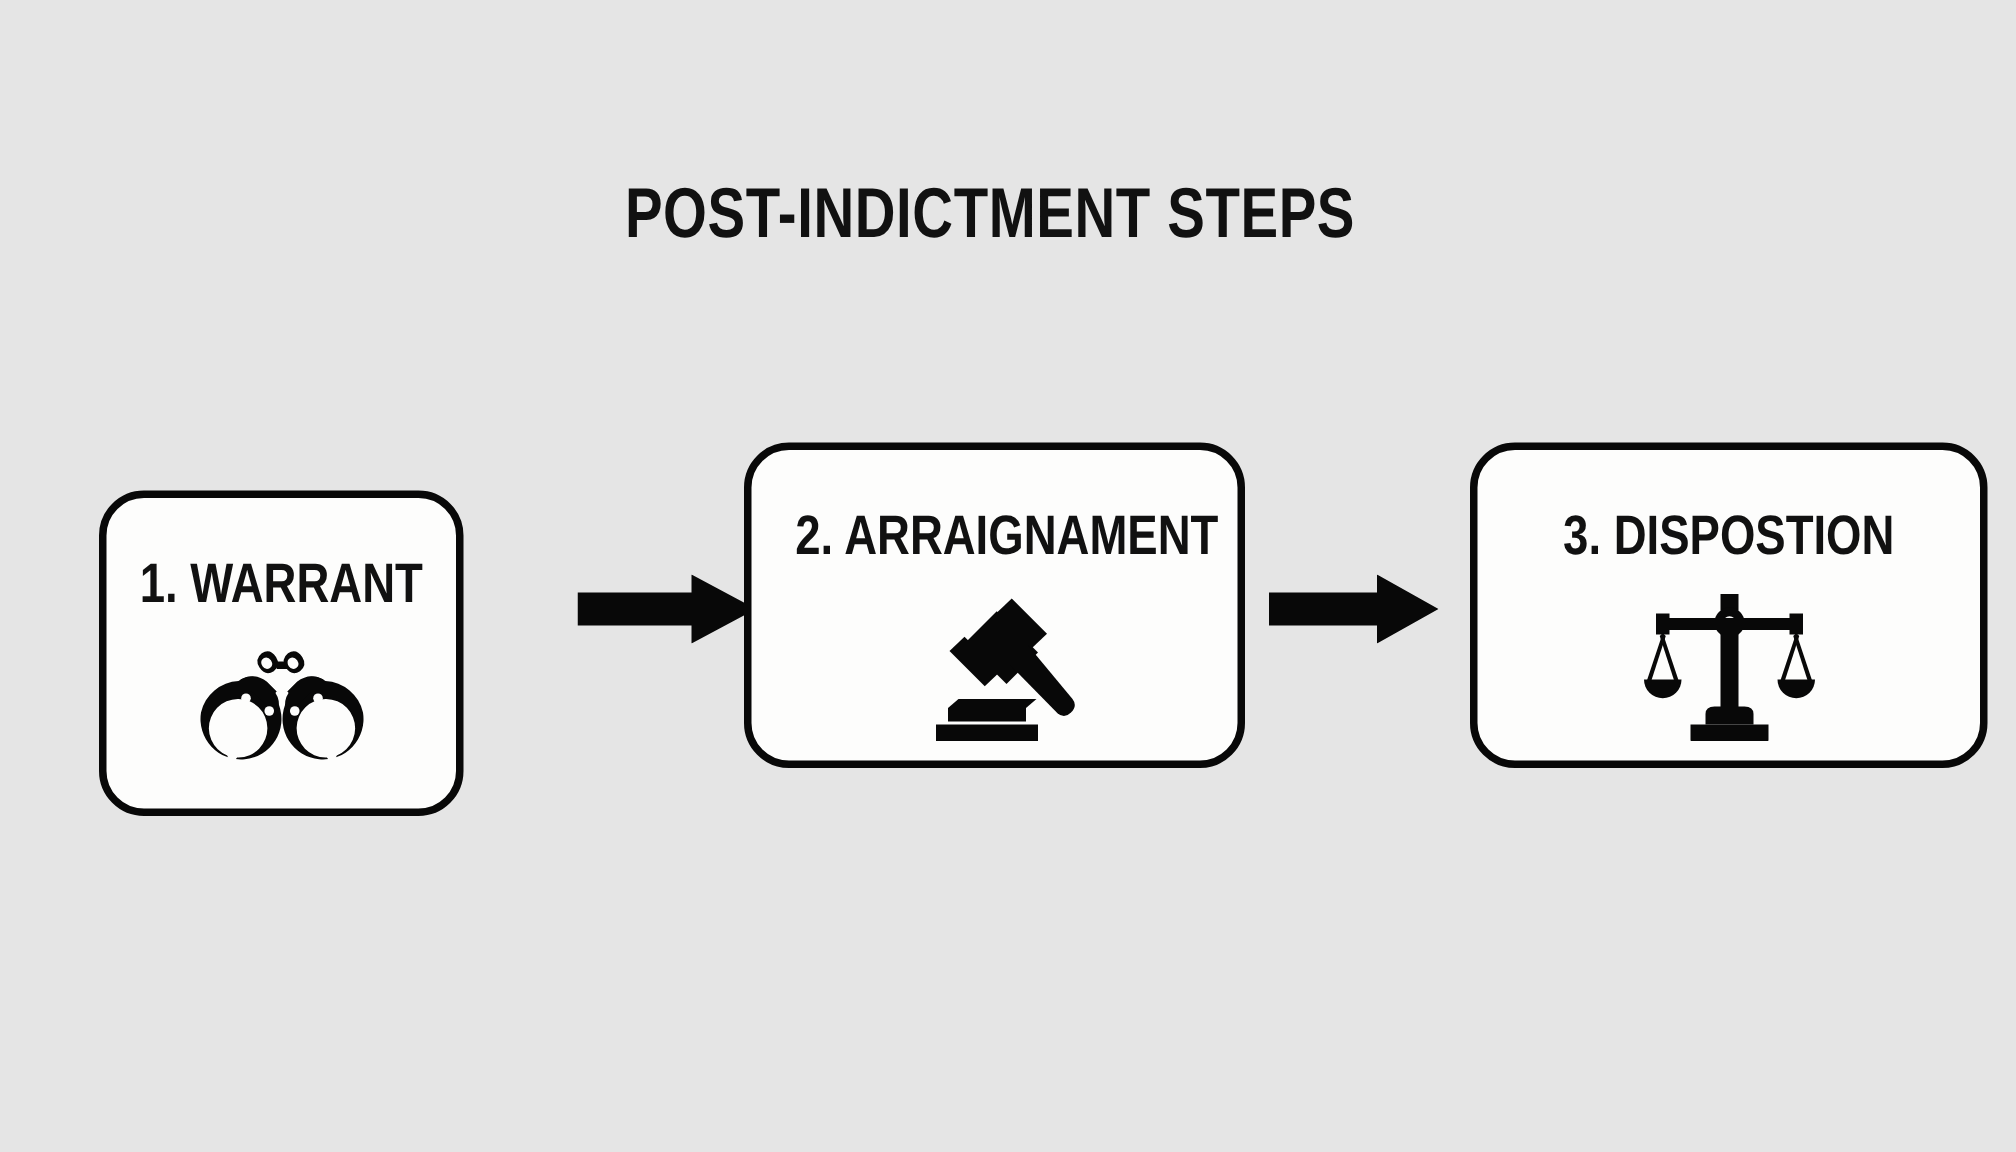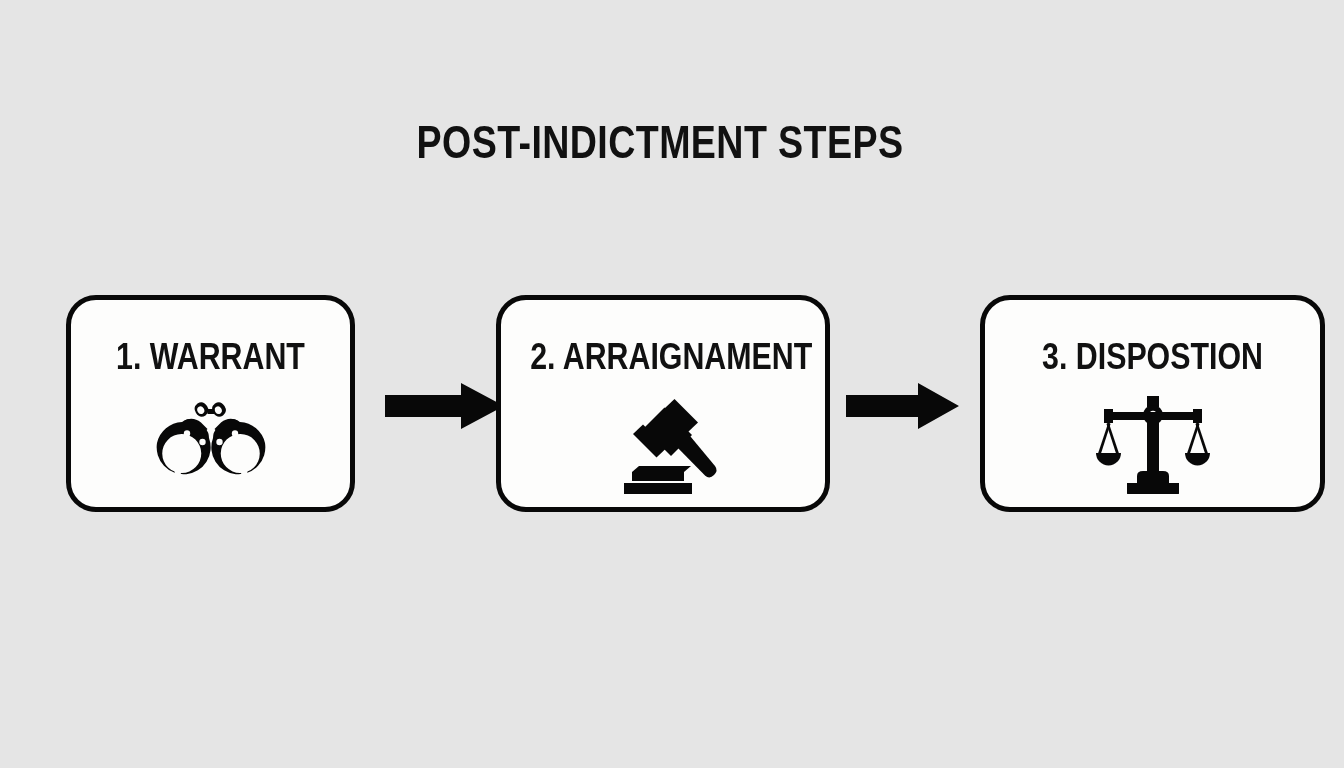--- a/index.html
+++ b/index.html
@@ -49,21 +49,21 @@
 
   .step-box {
     position: absolute;
     top: 0;
     height: 217px;
     box-sizing: border-box;
     border: 5px solid #080808;
     border-radius: 30px;
     background: #fdfdfc;
   }
-  .box-1 { left: 66px;  width: 289px; }
+  .box-1 { left: 66px;  width: 243px; margin-top: 32px; }
   .box-2 { left: 496px; width: 334px; }
   .box-3 { left: 980px; width: 345px; }
 
   .step-label {
     position: absolute;
     top: 38px;
     left: 0;
     width: 100%;
     text-align: center;
     font-family: "Liberation Sans Narrow", "Liberation Sans", sans-serif;

